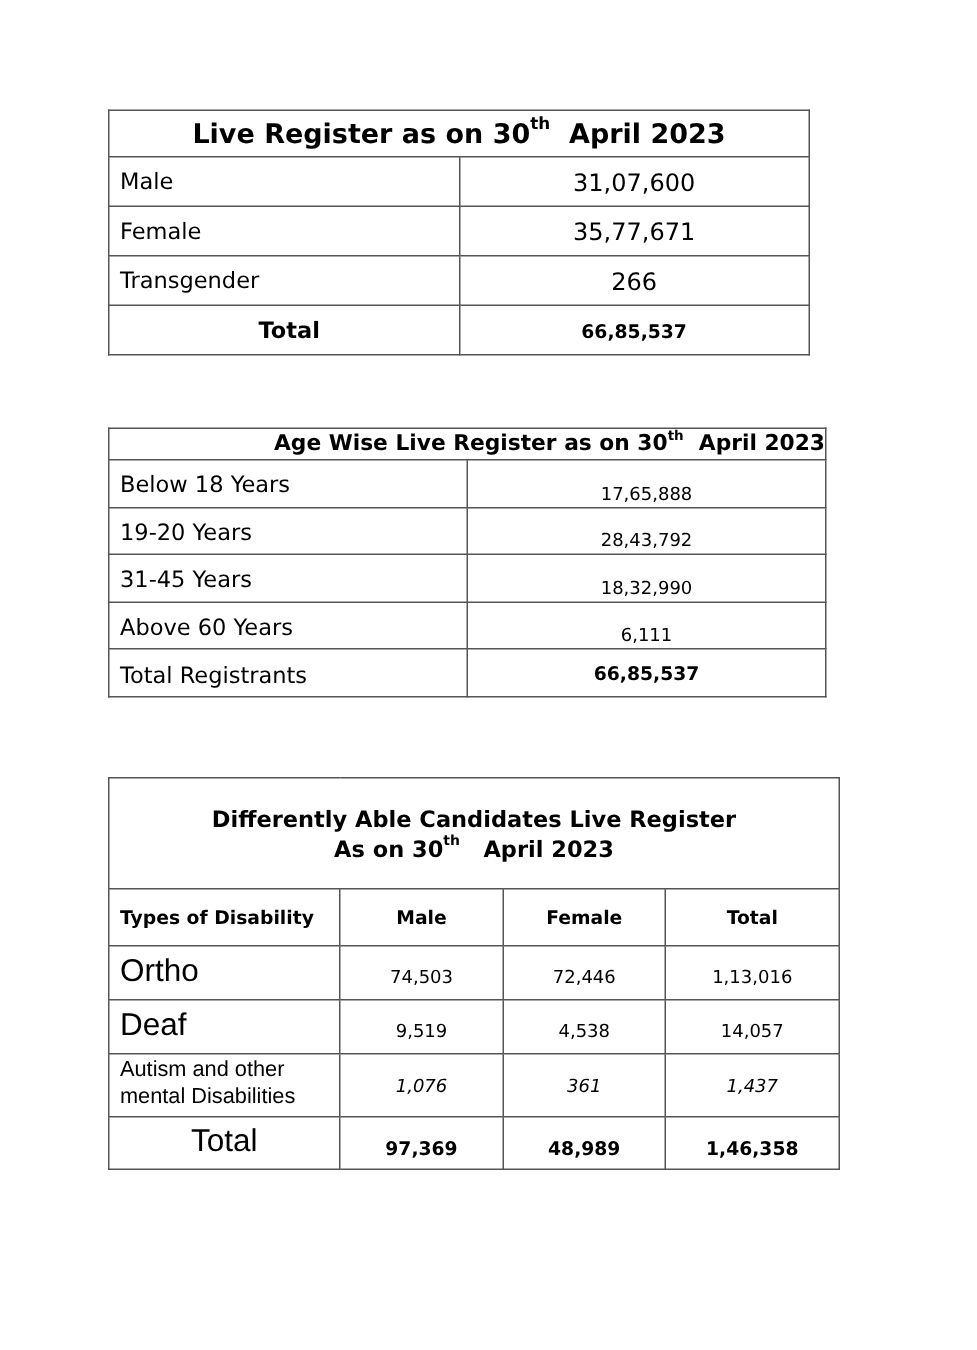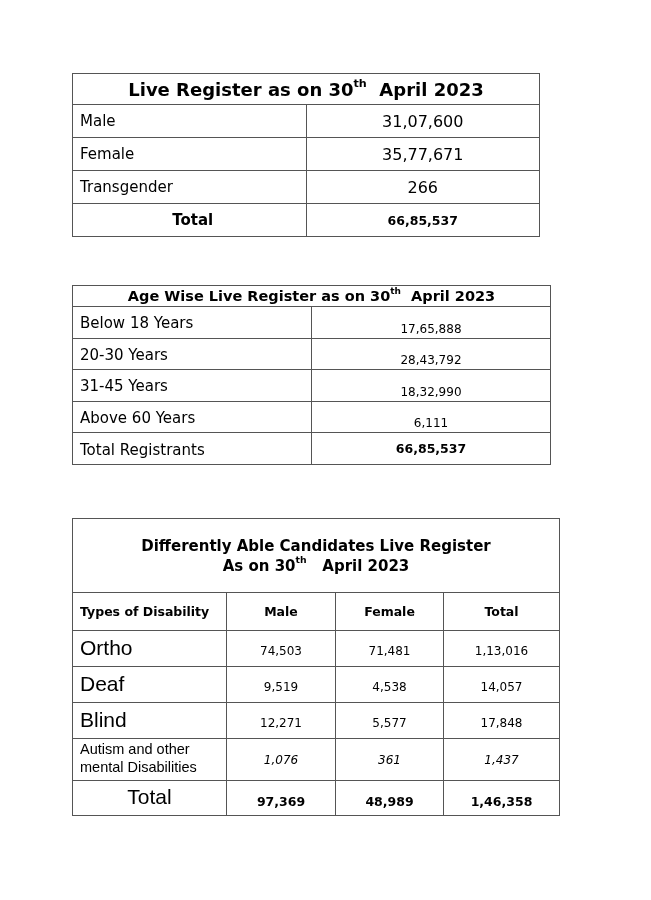--- a/index.html
+++ b/index.html
@@ -30,21 +30,21 @@
     
     #t1 { left: 72px; top: 73px; width: 468px; }
     #t1 .title { height: 31px; text-align: center; font-weight: bold; font-size: 18px; }
     #t1 td.label { height: 33px; padding-left: 7px; font-size: 15px; width: 239px; }
     #t1 td.val { text-align: center; font-size: 16px; }
     #t1 tr.total td { font-weight: bold; font-size: 15px; text-align: center; height: 33px; }
     #t1 tr.total td.val { font-size: 12.5px; }
 
     
     #t2 { left: 72px; top: 285px; width: 479px; }
-    #t2 .title { height: 21px; text-align: center; font-weight: bold; font-size: 14.5px; }
+    #t2 .title { height: 21px; text-align: right; font-weight: bold; font-size: 14.5px; }
     #t2 td.label { height: 31.5px; padding-left: 7px; font-size: 15px; width: 239px; vertical-align: top; padding-top: 7px; }
     #t2 td.val { text-align: center; font-size: 12px; vertical-align: bottom; padding-bottom: 2px; }
     #t2 tr.total td.label { vertical-align: middle; padding-top: 3px; }
     #t2 tr.total td.val { font-weight: bold; font-size: 12.5px; vertical-align: middle; padding-bottom: 0; }
 
     
     #t3 { left: 72px; top: 518px; width: 487px; }
     #t3 .title { height: 74px; text-align: center; font-weight: bold; font-size: 15px; line-height: 20px; }
     #t3 th.colh { height: 38px; font-size: 12.5px; font-weight: bold; }
     #t3 th.colh.first { text-align: left; padding-left: 7px; }
@@ -93,21 +93,21 @@
       <tr>
     <td class="title" colspan="2">
       <span>Age Wise Live Register as on 30</span><sup>th</sup><span style="white-space:pre">  April 2023</span>
     </td>
   </tr>
   <tr>
     <td class="label">Below 18 Years</td>
     <td class="val">17,65,888</td>
   </tr>
   <tr>
-    <td class="label">20-30 Years</td>
+    <td class="label">19-20 Years</td>
     <td class="val">28,43,792</td>
   </tr>
   <tr>
     <td class="label">31-45 Years</td>
     <td class="val">18,32,990</td>
   </tr>
   <tr>
     <td class="label">Above 60 Years</td>
     <td class="val">6,111</td>
   </tr>
@@ -134,34 +134,28 @@
   </tr>
   <tr>
     <th class="colh first">Types of Disability</th>
     <th class="colh">Male</th>
     <th class="colh">Female</th>
     <th class="colh">Total</th>
   </tr>
   <tr>
     <td class="label">Ortho</td>
     <td class="val">74,503</td>
-    <td class="val">71,481</td>
+    <td class="val">72,446</td>
     <td class="val">1,13,016</td>
   </tr>
   <tr>
     <td class="label">Deaf</td>
     <td class="val">9,519</td>
     <td class="val">4,538</td>
     <td class="val">14,057</td>
-  </tr>
-  <tr>
-    <td class="label">Blind</td>
-    <td class="val">12,271</td>
-    <td class="val">5,577</td>
-    <td class="val">17,848</td>
   </tr>
   <tr class="multi">
     <td class="label">
       <div>Autism and other</div>
       <div>mental Disabilities</div>
     </td>
     <td class="val">1,076</td>
     <td class="val">361</td>
     <td class="val">1,437</td>
   </tr>

